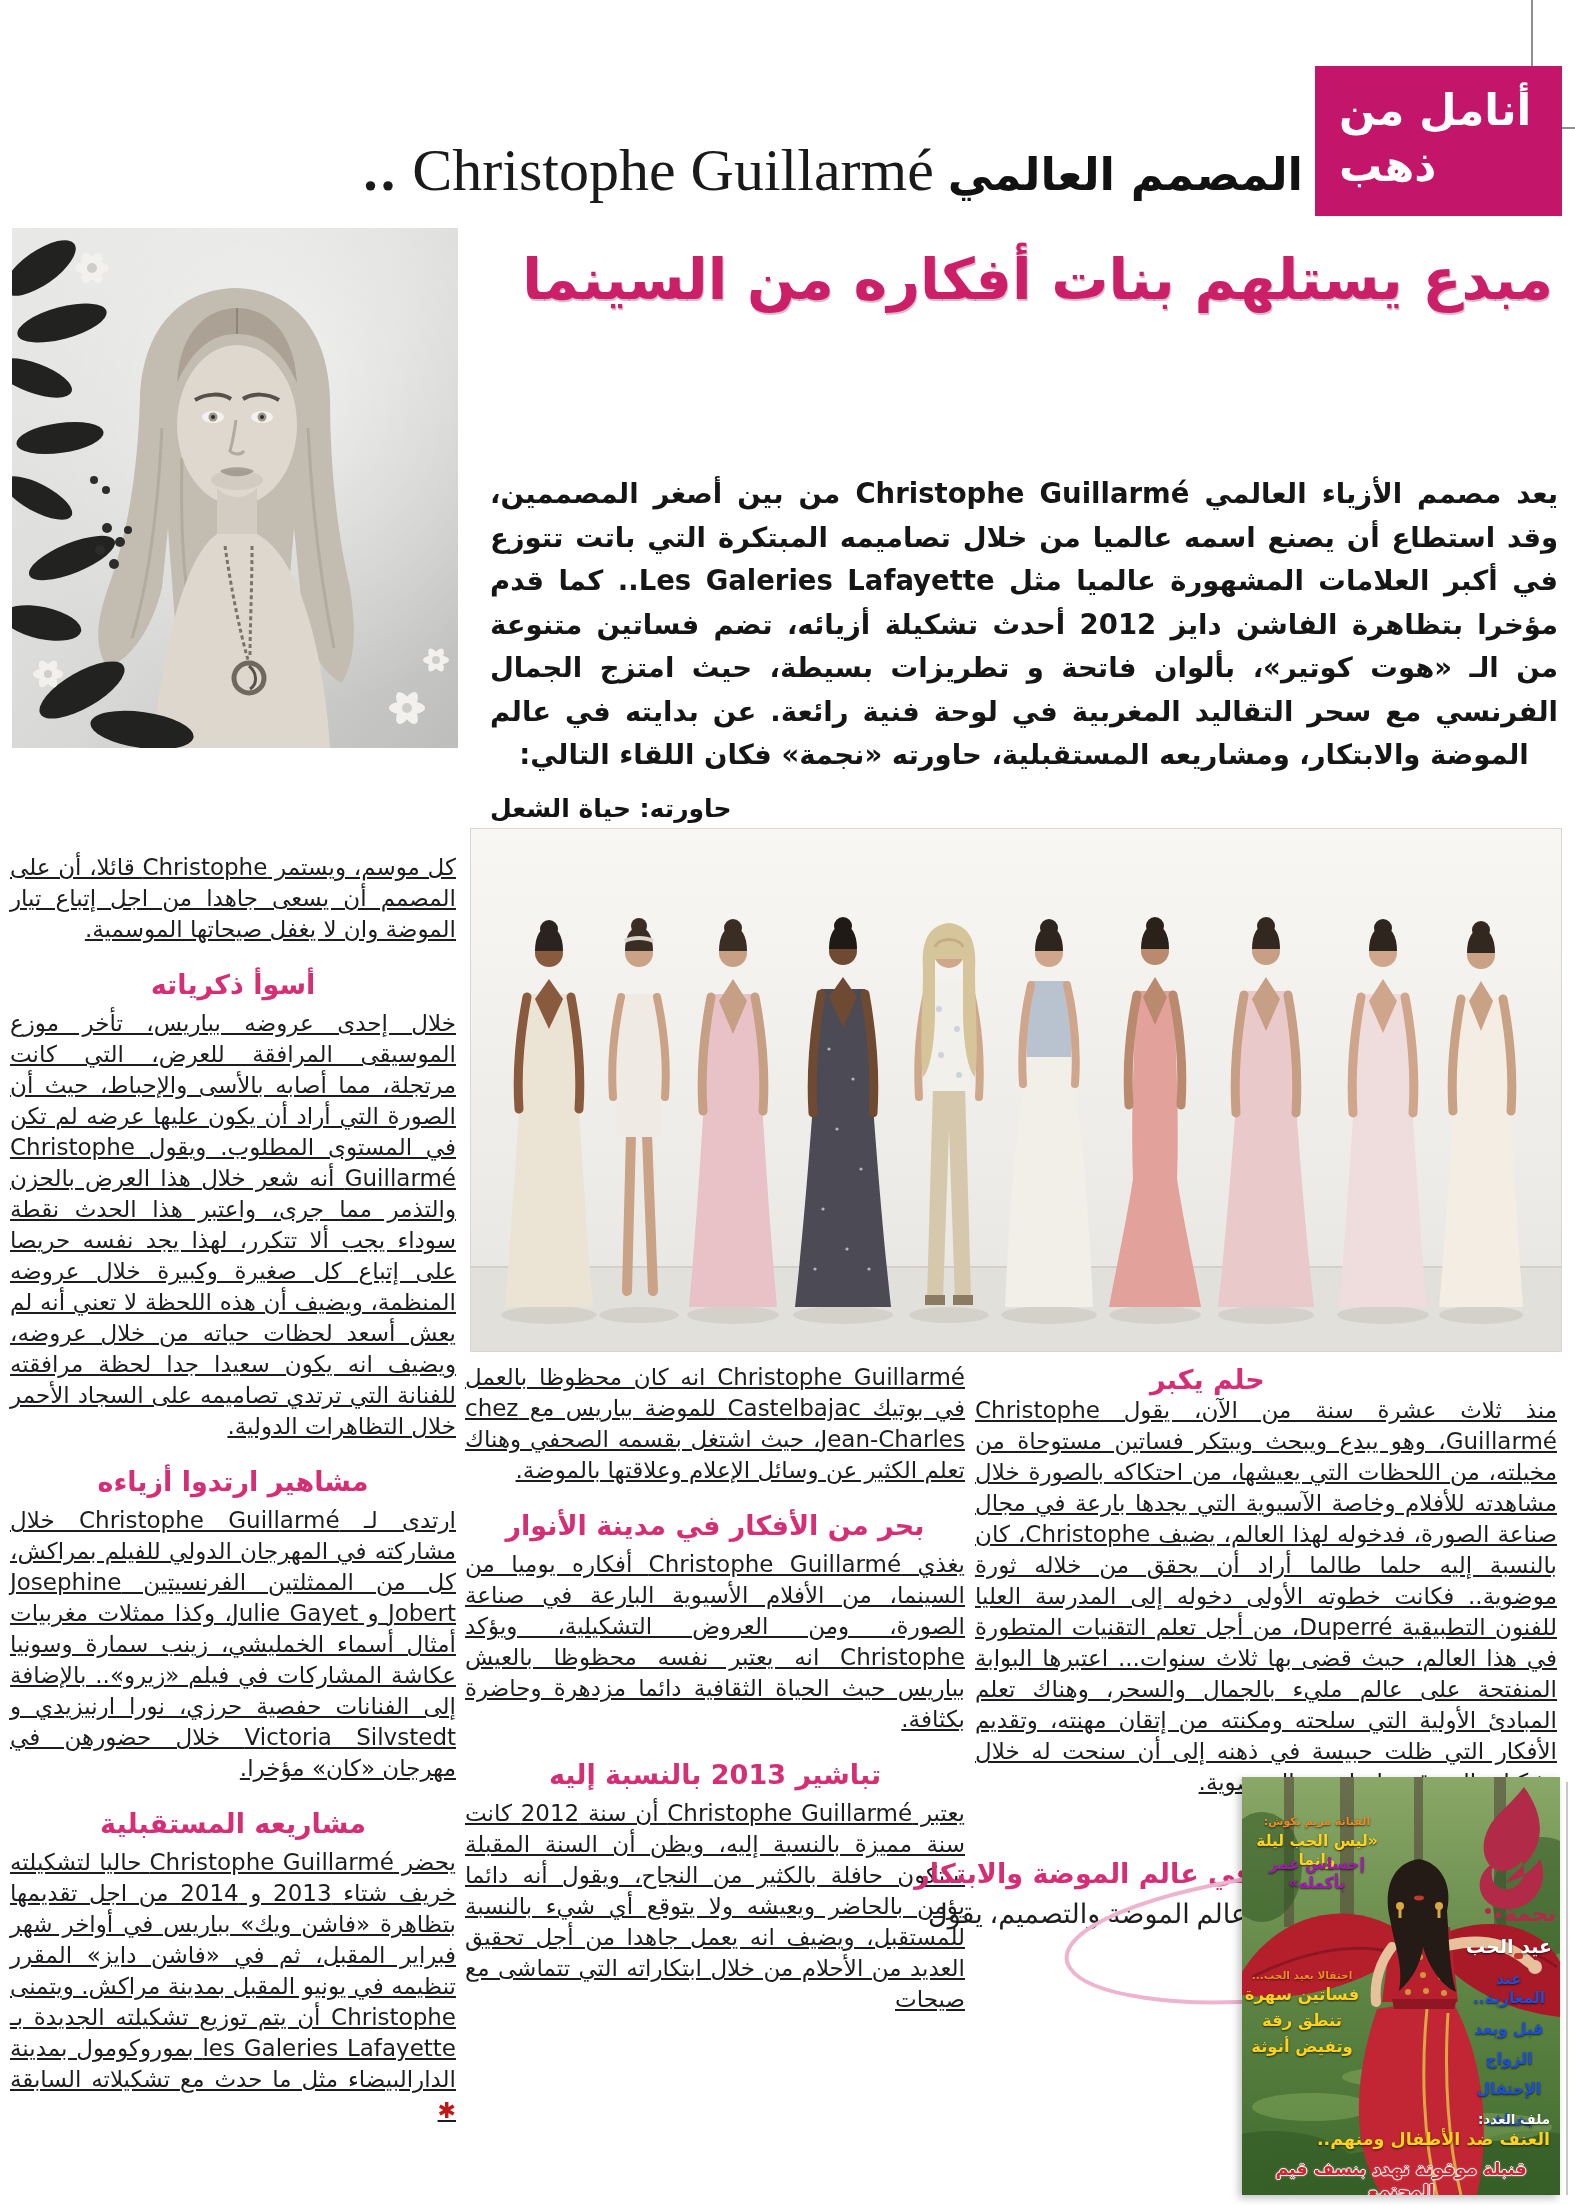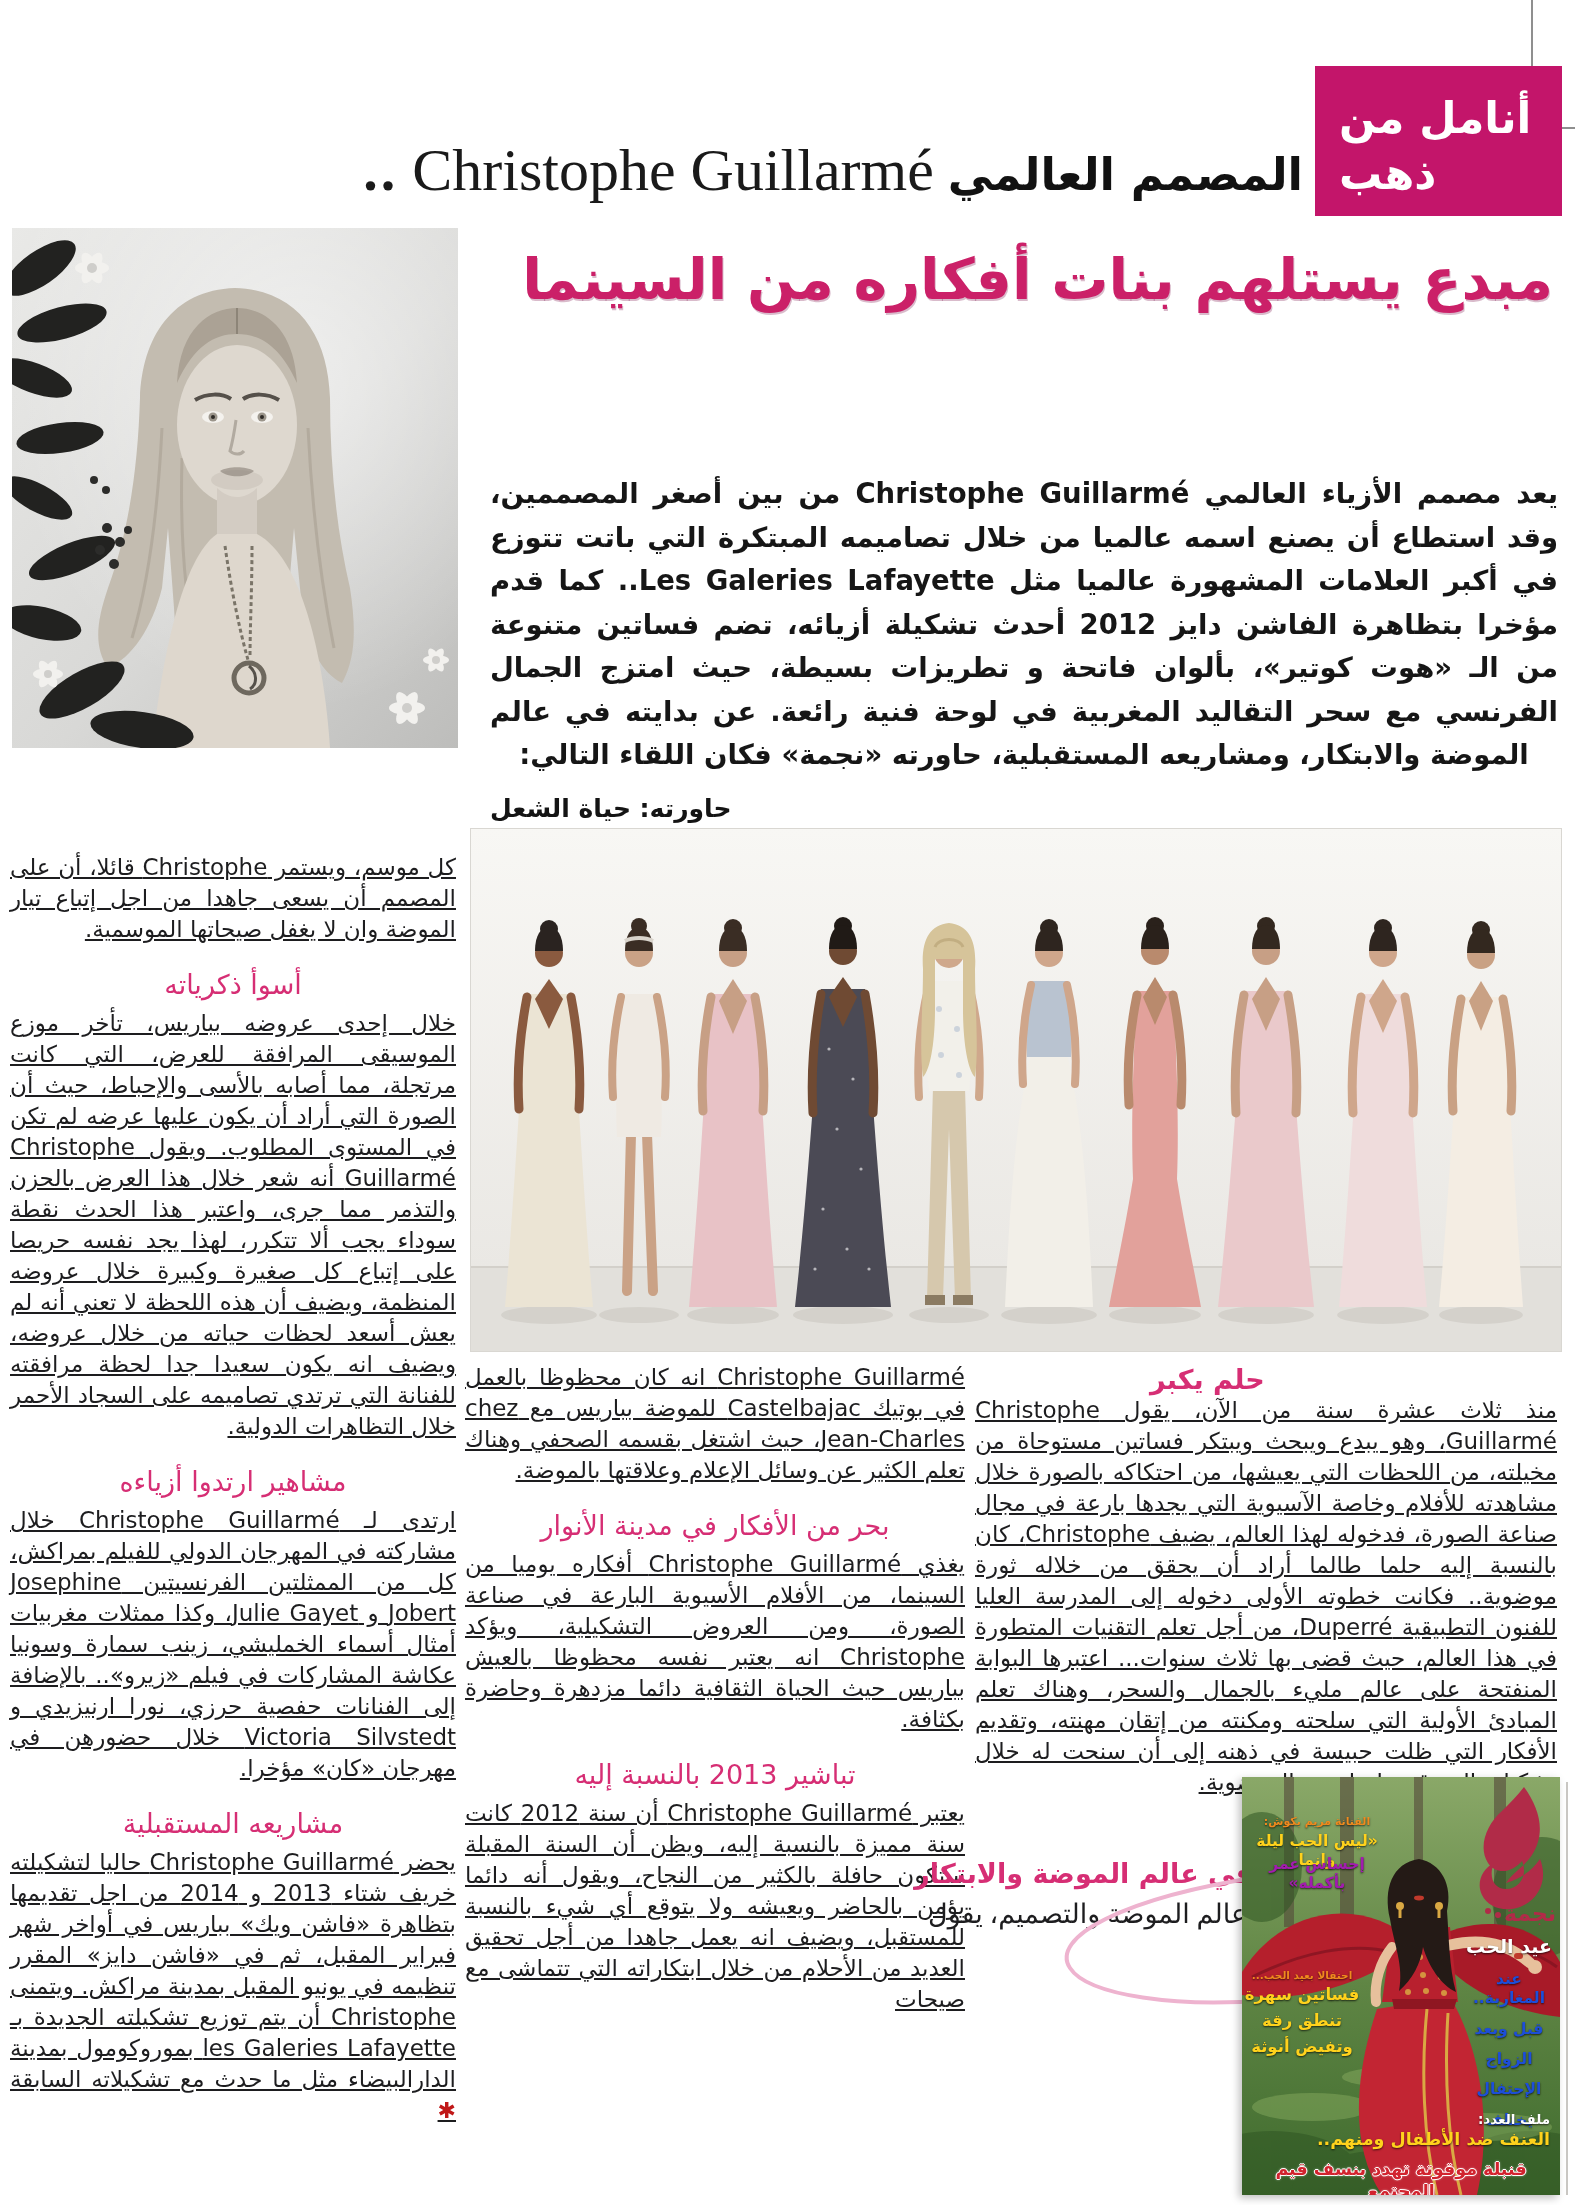--- a/index.html
+++ b/index.html
@@ -5,21 +5,21 @@
   html,body{margin:0;padding:0;background:#ffffff;}
   .page{position:relative;width:1575px;height:2205px;background:#fff;overflow:hidden;
         font-family:"DejaVu Sans",sans-serif;}
 
   
   .mark-v{position:absolute;left:1531px;top:0;width:2px;height:76px;background:#8f8f8f;}
   .mark-h{position:absolute;left:1543px;top:127px;width:32px;height:2px;background:#8f8f8f;}
 
   
   .badge{position:absolute;left:1315px;top:66px;width:247px;height:150px;background:#c3156a;
-         box-sizing:border-box;padding:24px 0 0 24px;direction:rtl;}
+         box-sizing:border-box;padding:16px 0 0 24px;direction:rtl;}
   .badge div{color:#fff;font-weight:bold;font-size:43px;line-height:56px;text-align:left;}
 
   
   .title{position:absolute;top:136px;right:272px;direction:rtl;display:flex;align-items:baseline;gap:14px;white-space:nowrap;}
   .title-ar{font-size:45px;font-weight:bold;color:#121212;}
   .title-latin{font-size:60px;font-family:"Liberation Serif","DejaVu Serif",serif;color:#1a1a1a;}
   .title-dots{font-size:58px;font-family:"Liberation Serif","DejaVu Serif",serif;font-weight:bold;color:#1a1a1a;letter-spacing:3px;}
 
   
   .hl{position:absolute;color:#cb2068;font-weight:bold;direction:rtl;font-size:57px;white-space:nowrap;
@@ -34,21 +34,21 @@
   .intro{position:absolute;left:490px;top:472px;width:1068px;direction:rtl;font-size:27.5px;font-weight:bold;
          line-height:43.5px;color:#161616;text-align:justify;text-align-last:center;}
   .byline{position:absolute;left:490px;top:794px;font-size:25px;font-weight:bold;color:#141414;direction:rtl;}
 
   
   .runway{position:absolute;left:470px;top:828px;width:1092px;height:524px;border:1px solid #d9d7d2;box-sizing:border-box;background:#f4f3f0;}
 
   
   .col{position:absolute;direction:rtl;color:#1d1d1f;font-size:23px;line-height:31px;}
   .col p{margin:0 0 13px;text-align:justify;text-decoration:underline;}
-  .h{color:#d62e74;font-weight:normal;font-size:27px;margin:24px 0 8px;text-align:center;}
+  .h{color:#d62e74;font-weight:bold;font-size:27px;margin:24px 0 8px;text-align:center;}
   .h-dream{color:#d62e74;font-weight:bold;font-size:27px;margin:2px 0 0;text-align:left;padding-left:175px;}
   .colE{left:10px;top:852px;width:446px;}
   .colD{left:465px;top:1362px;width:500px;}
   .colA{left:975px;top:1362px;width:582px;}
   .end-star{color:#c01818;font-size:22px;}
 
   
   .colA-h2{position:absolute;top:1858px;right:322px;color:#d62e74;font-weight:bold;font-size:27px;
            white-space:nowrap;direction:rtl;z-index:1;}
   .colA-tail{position:absolute;top:1898px;right:328px;color:#1d1d1f;font-size:27px;white-space:nowrap;direction:rtl;z-index:1;font-family:Liberation Serif, serif;}

